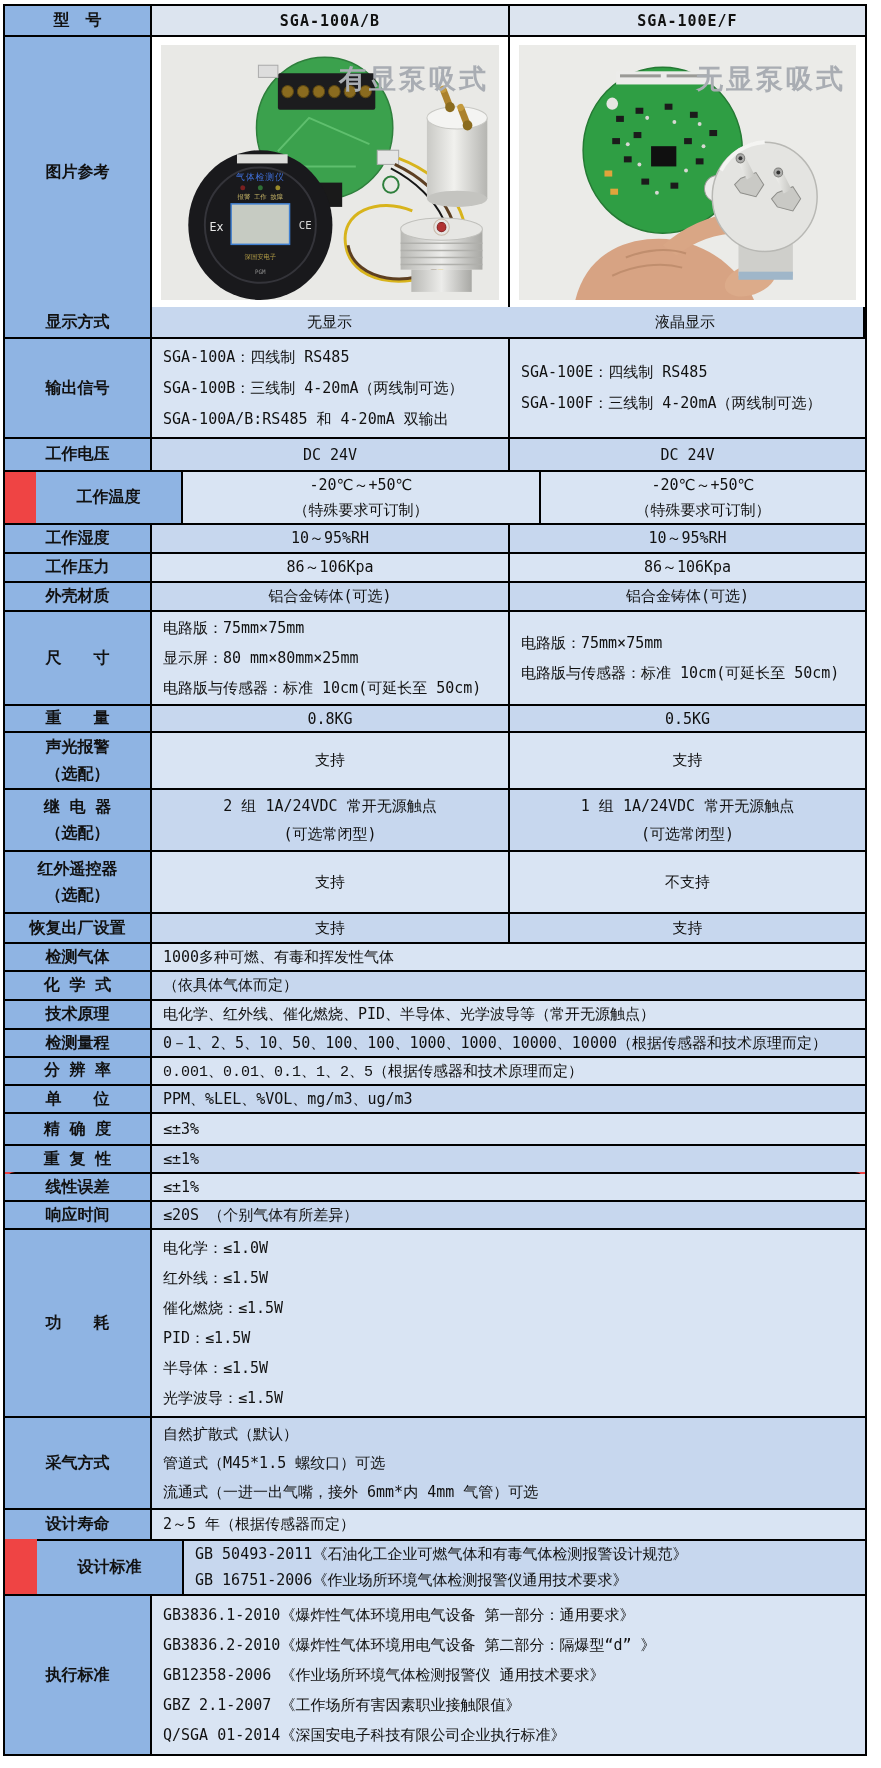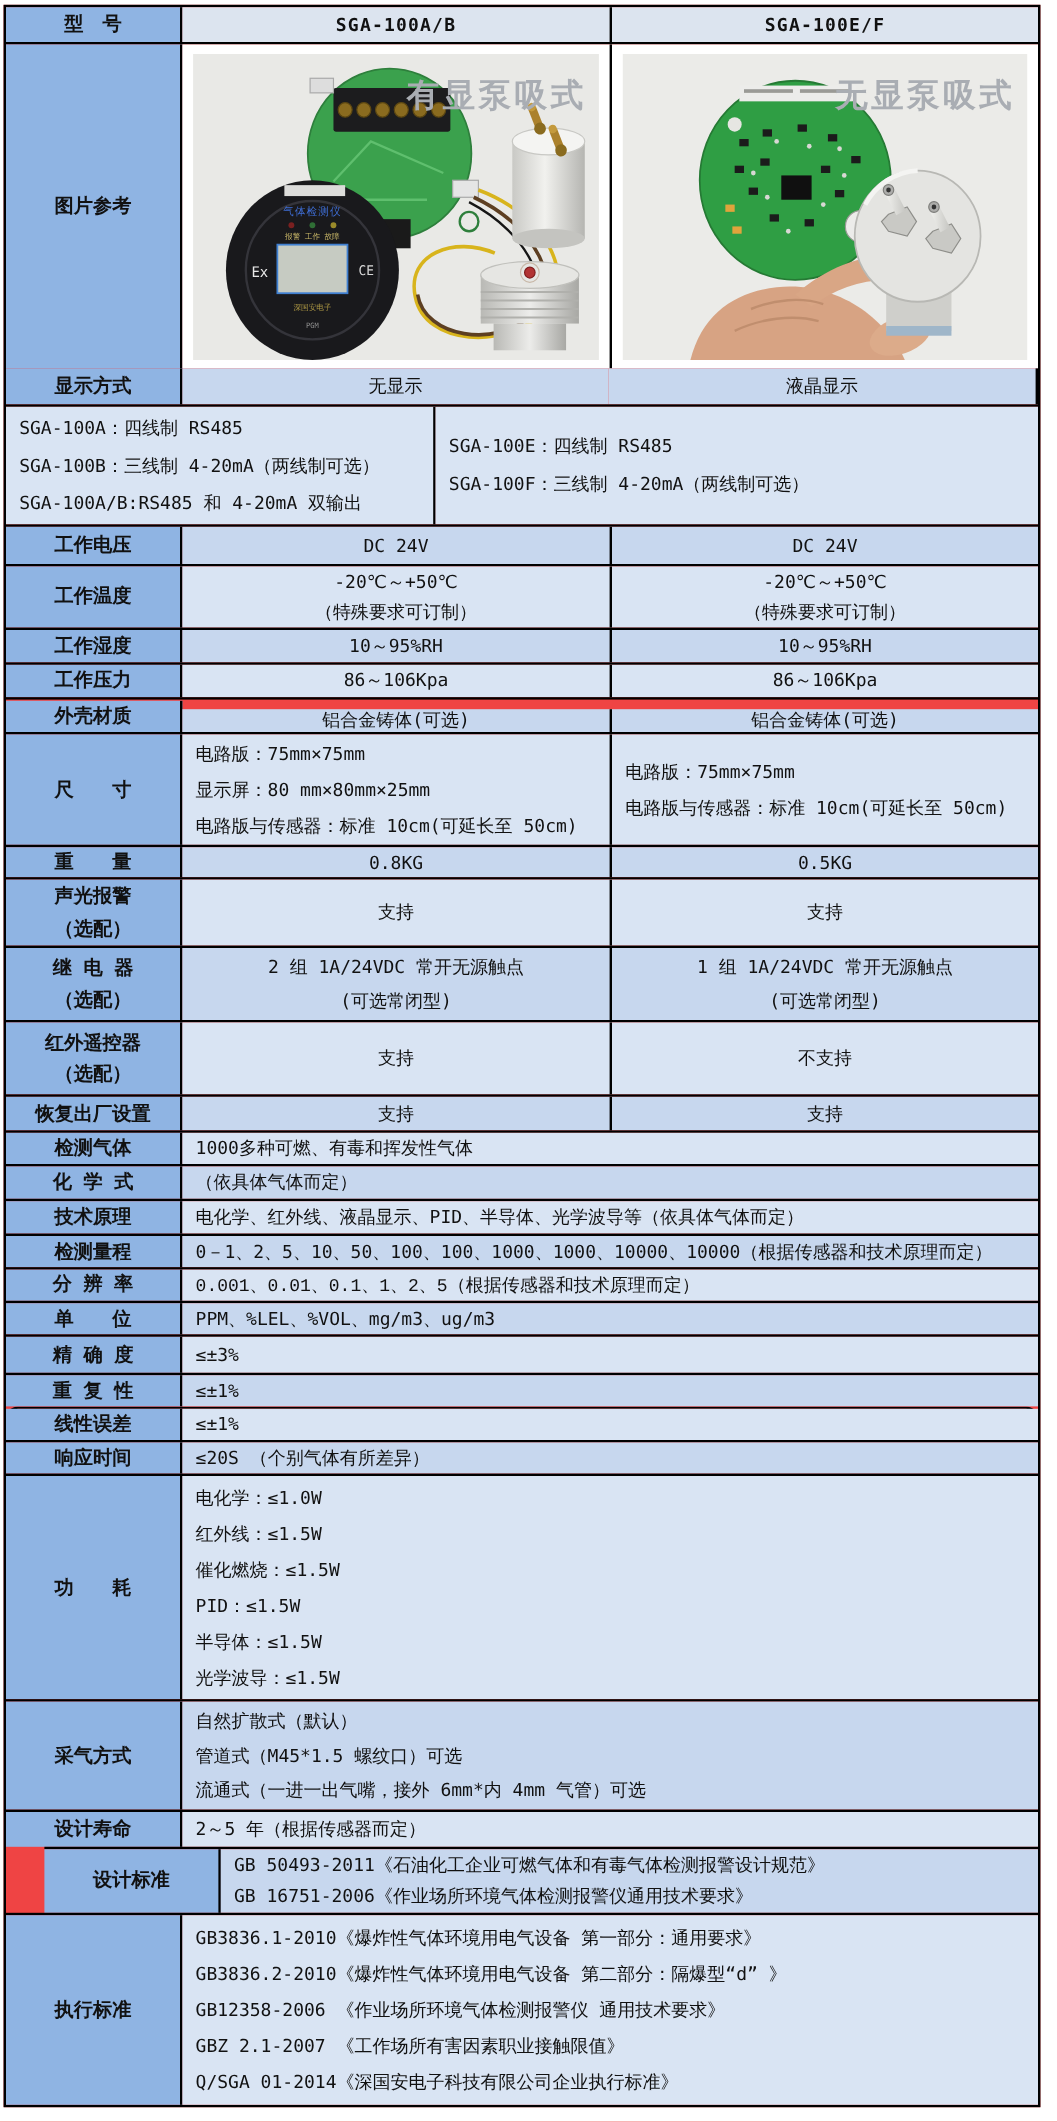--- a/index.html
+++ b/index.html
@@ -248,20 +248,23 @@
           <div class="lbl-ln">显示方式</div>
         </div>
         <div class="cell val-cell">
           <div class="ln">无显示</div>
         </div>
         <div class="cell val-cell mid">
           <div class="ln">液晶显示</div>
         </div>
       </div>
       <div class="row sb" style="height: 98px;">
+        <div class="cell label-cell">
+          <div class="lbl-ln">输出信号</div>
+        </div>
         <div class="cell val-cell mid left" style="--lh: 31px;">
           <div class="ln">SGA-100A：四线制 RS485</div>
           <div class="ln">SGA-100B：三线制 4-20mA（两线制可选）</div>
           <div class="ln">SGA-100A/B:RS485 和 4-20mA 双输出</div>
         </div>
         <div class="cell val-cell left" style="--lh: 31px;">
           <div class="ln">SGA-100E：四线制 RS485</div>
           <div class="ln">SGA-100F：三线制 4-20mA（两线制可选）</div>
         </div>
       </div>
@@ -269,21 +272,21 @@
         <div class="cell label-cell">
           <div class="lbl-ln">工作电压</div>
         </div>
         <div class="cell val-cell mid">
           <div class="ln">DC 24V</div>
         </div>
         <div class="cell val-cell">
           <div class="ln">DC 24V</div>
         </div>
       </div>
-      <div class="row sb" style="height: 51px;">
+      <div class="row sb" style="height: 51px; padding-left: 31px;">
         <div class="cell label-cell">
           <div class="lbl-ln">工作温度</div>
         </div>
         <div class="cell val-cell mid" style="--lh: 25px;">
           <div class="ln">-20℃～+50℃</div>
           <div class="ln">（特殊要求可订制）</div>
         </div>
         <div class="cell val-cell" style="--lh: 25px;">
           <div class="ln">-20℃～+50℃</div>
           <div class="ln">（特殊要求可订制）</div>
@@ -304,21 +307,21 @@
         <div class="cell label-cell">
           <div class="lbl-ln">工作压力</div>
         </div>
         <div class="cell val-cell mid">
           <div class="ln">86～106Kpa</div>
         </div>
         <div class="cell val-cell">
           <div class="ln">86～106Kpa</div>
         </div>
       </div>
-      <div class="row sa" style="height: 27px; align-items: flex-end;">
+      <div class="row sa" style="height: 27px;">
         <div class="cell label-cell">
           <div class="lbl-ln">外壳材质</div>
         </div>
         <div class="cell val-cell mid">
           <div class="ln">铝合金铸体(可选)</div>
         </div>
         <div class="cell val-cell">
           <div class="ln">铝合金铸体(可选)</div>
         </div>
       </div>
@@ -410,21 +413,21 @@
         </div>
         <div class="cell val-cell left">
           <div class="ln">（依具体气体而定）</div>
         </div>
       </div>
       <div class="row sb" style="height: 27px;">
         <div class="cell label-cell">
           <div class="lbl-ln">技术原理</div>
         </div>
         <div class="cell val-cell left">
-          <div class="ln">电化学、红外线、液晶显示、PID、半导体、光学波导等（依具体气体而定）</div>
+          <div class="ln">电化学、红外线、催化燃烧、PID、半导体、光学波导等（常开无源触点）</div>
         </div>
       </div>
       <div class="row sa" style="height: 26px;">
         <div class="cell label-cell">
           <div class="lbl-ln">检测量程</div>
         </div>
         <div class="cell val-cell left">
           <div class="ln">0－1、2、5、10、50、100、100、1000、1000、10000、10000（根据传感器和技术原理而定）</div>
         </div>
       </div>

